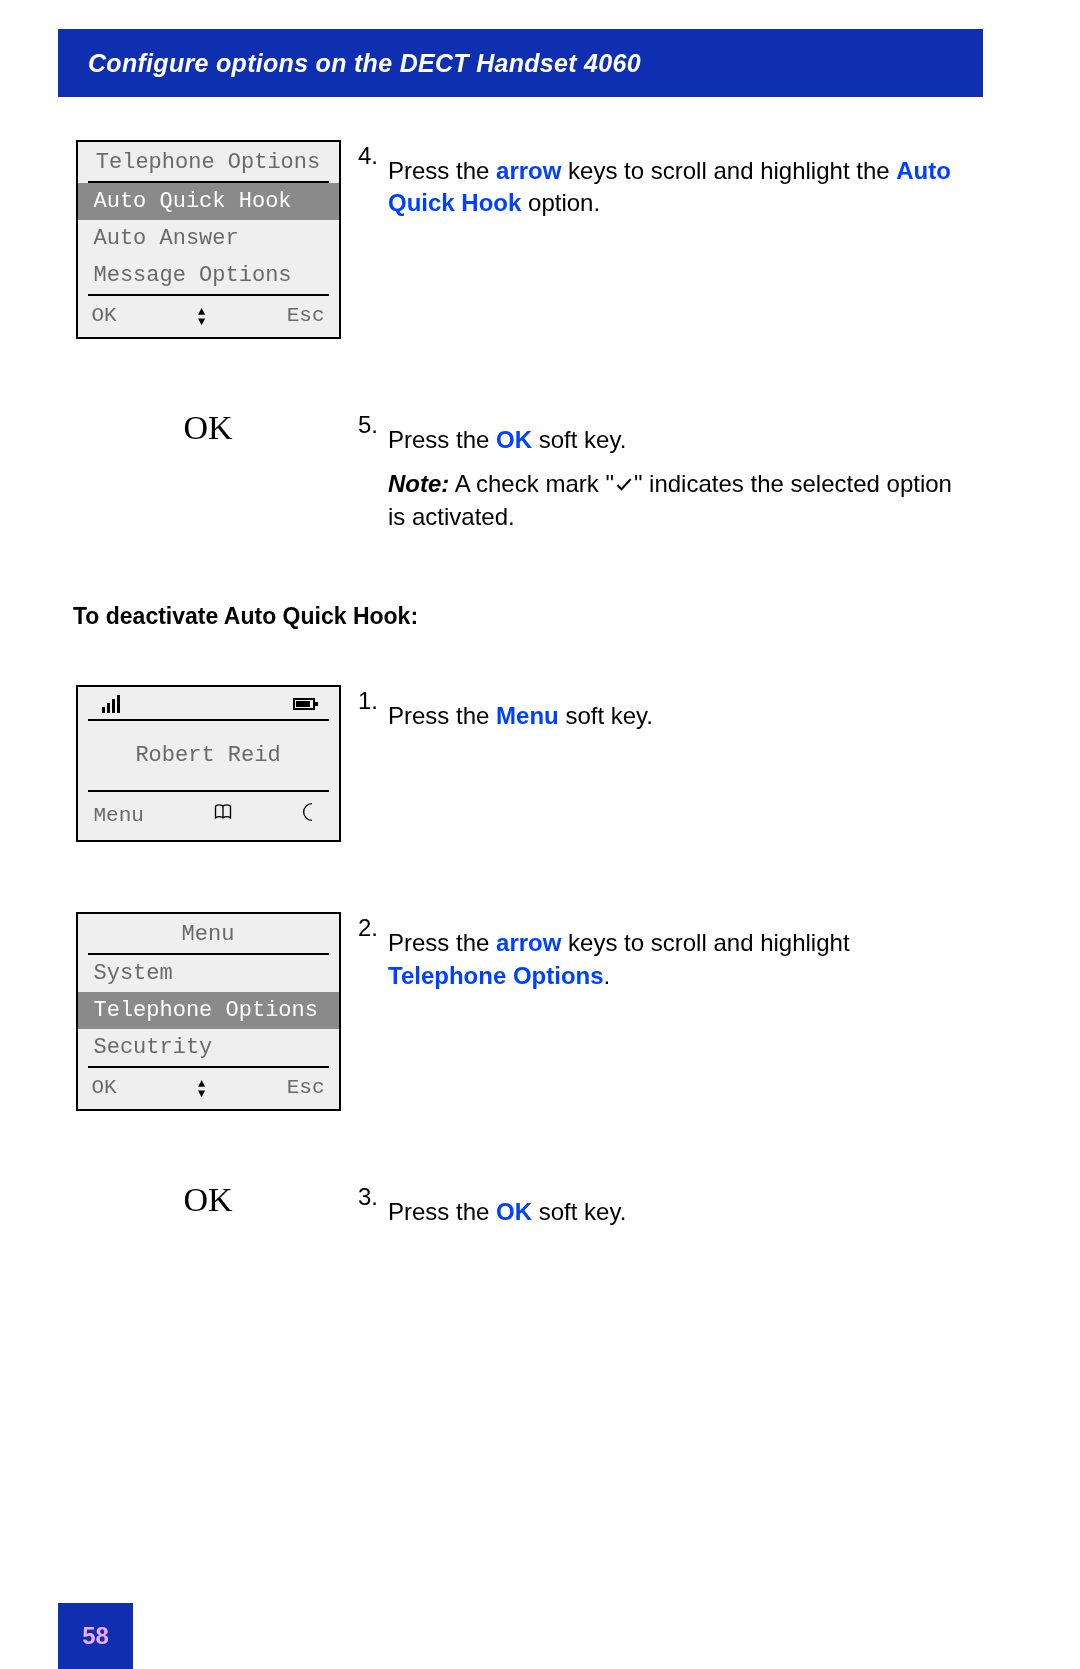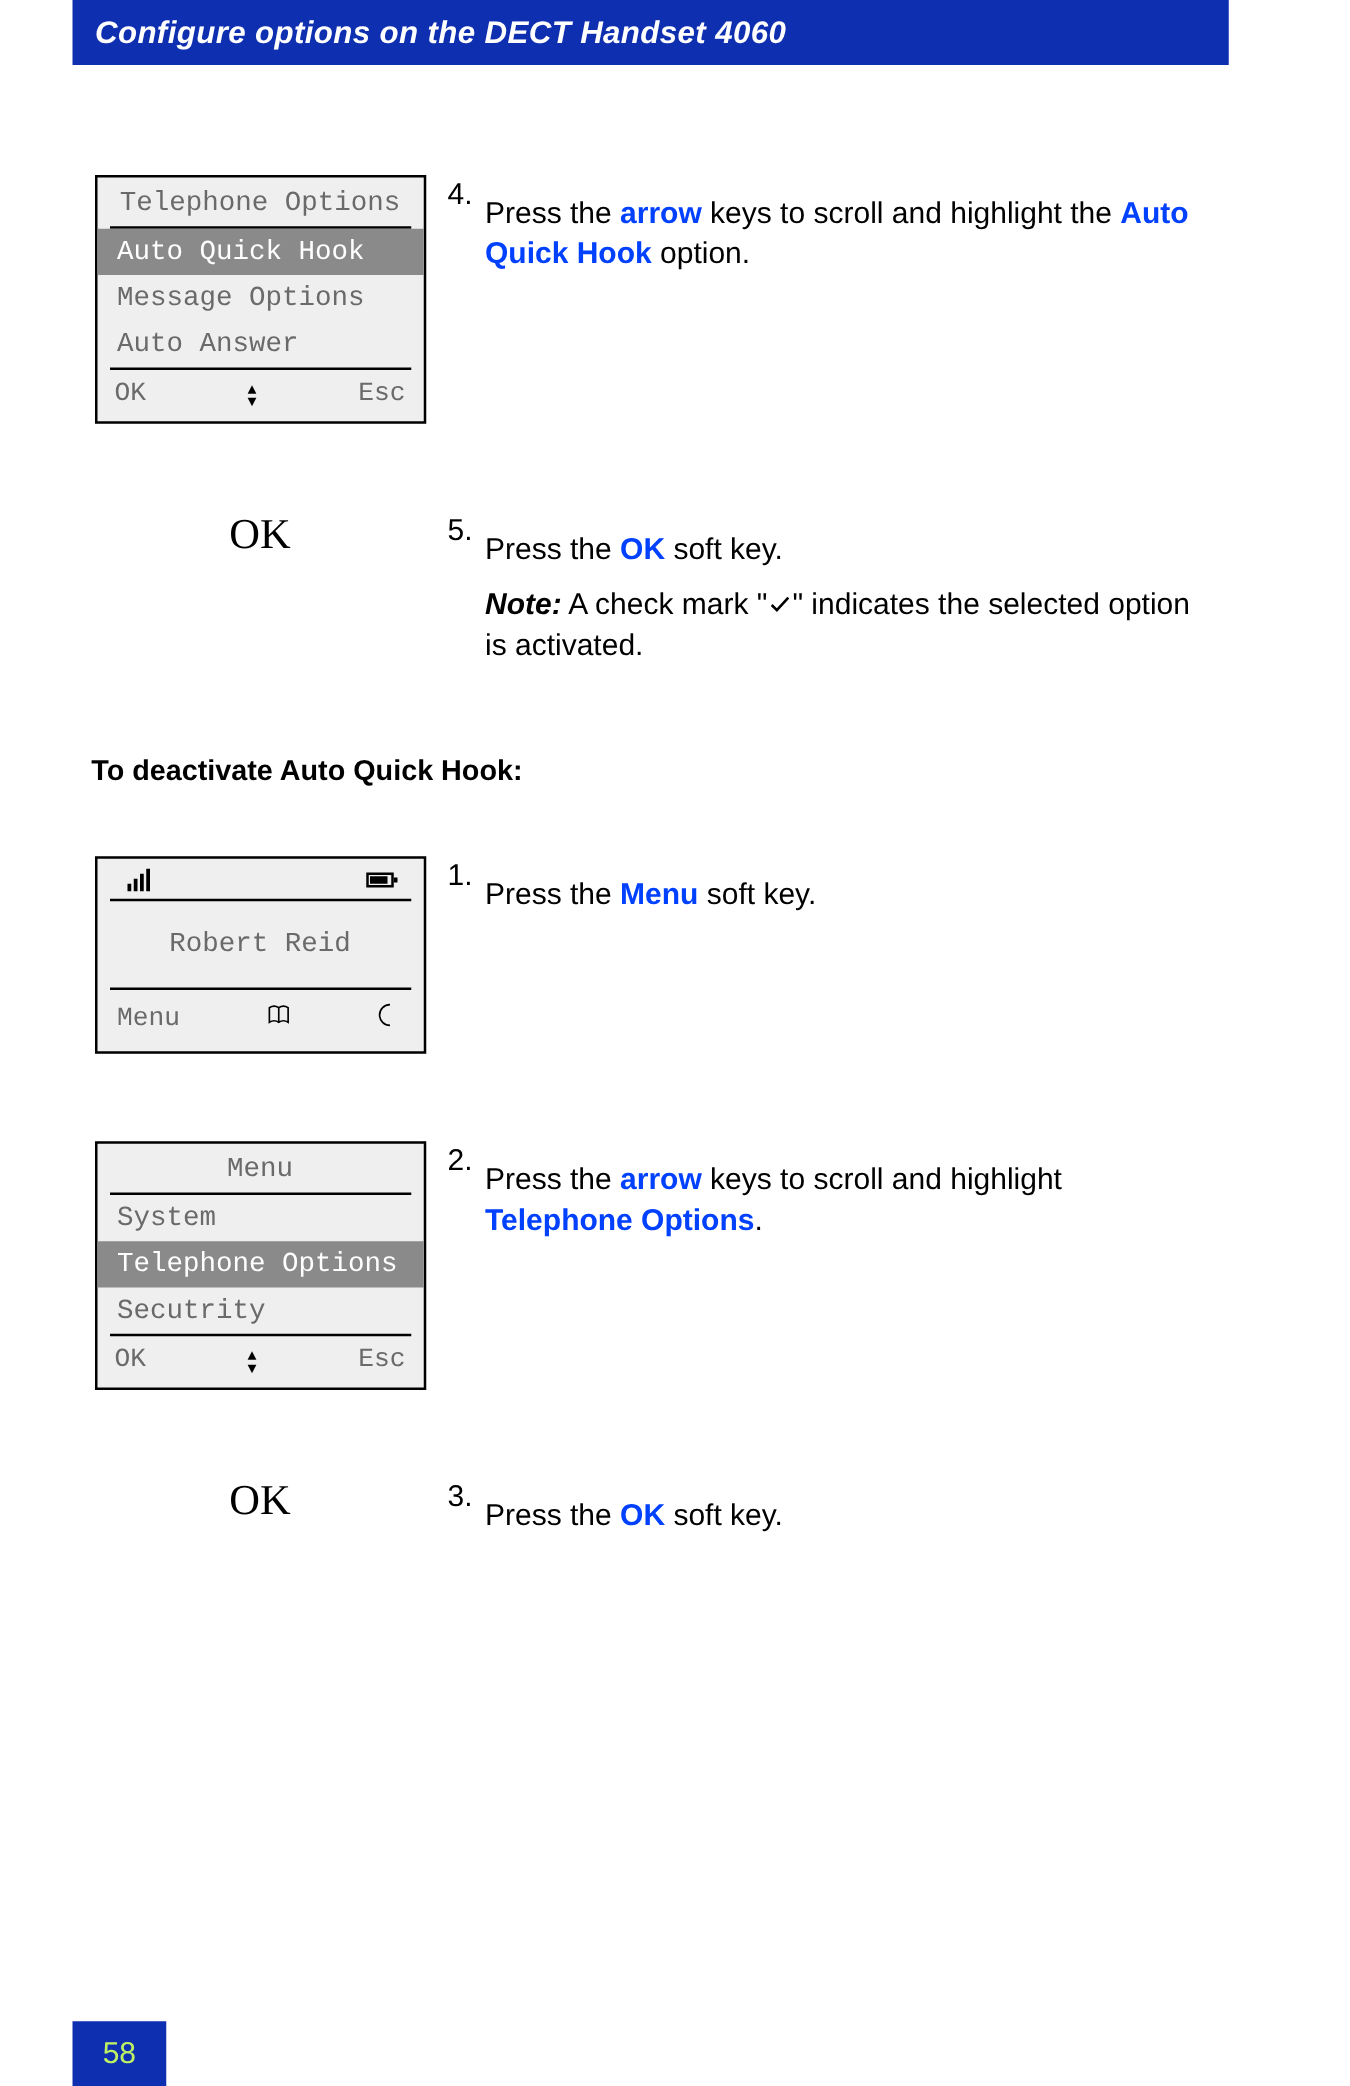--- a/index.html
+++ b/index.html
@@ -1,20 +1,20 @@
 <!DOCTYPE html>
 <html><head>
 <meta charset="utf-8">
 <style>
   * { box-sizing: border-box; margin: 0; padding: 0; }
   html, body { width: 1080px; height: 1669px; background: #fff; font-family: Arial, Helvetica, sans-serif; }
   .page { position: relative; width: 1080px; height: 1669px; }
-  .header-bar { position: absolute; left: 58px; top: 0; width: 925px; height: 52px; background: #0e2fb0; color: #fff; display: flex; align-items: center; padding-left: 18px; }
+  .header-bar { position: absolute; left: 58px; top: 29px; width: 925px; height: 68px; background: #0e2fb0; color: #fff; display: flex; align-items: center; padding-left: 30px; }
   .header-bar span { font-weight: bold; font-style: italic; font-size: 25px; letter-spacing: 0.3px; }
-  .footer-bar { position: absolute; left: 58px; bottom: 0; width: 75px; height: 52px; background: #0e2fb0; color: #bef264; display: flex; align-items: center; justify-content: center; font-weight: normal; font-size: 24px; }
+  .footer-bar { position: absolute; left: 58px; bottom: 0; width: 75px; height: 66px; background: #0e2fb0; color: #f0abfc; display: flex; align-items: center; justify-content: center; font-weight: bold; font-size: 24px; }
   .content { position: absolute; left: 73px; top: 140px; width: 885px; }
   .row { display: flex; align-items: flex-start; margin-bottom: 70px; }
   .left-col { width: 270px; flex-shrink: 0; display:flex; justify-content:center; }
   .right-col { flex: 1; padding-left: 15px; font-size: 24px; color: #000; line-height: 1.35; }
   .right-col .num { display: inline-block; width: 30px; }
   .right-col .step { display: flex; }
   .right-col .step-body { flex: 1; margin-top: 15px; }
   .right-col .note-block { margin-top: 12px; padding-left: 30px; }
   .blue { color: #0040ff; font-weight: bold; }
   .bold { font-weight: bold; }
@@ -56,22 +56,22 @@
   </div>
 
   <div class="content">
 
     <div class="row">
       <div class="left-col">
         <div class="screen">
           <div class="scr-title">Telephone Options</div>
           <div class="scr-list">
             <div class="scr-item sel">Auto Quick Hook</div>
+            <div class="scr-item">Auto Answer</div>
             <div class="scr-item">Message Options</div>
-            <div class="scr-item">Auto Answer</div>
           </div>
           <div class="scr-divider-top"></div>
           <div class="scr-softkeys">
             <span>OK</span>
             <span class="updown">
               <span class="t">▲</span>
                 <span class="b">▼</span>
             </span>
             <span>Esc</span>
           </div>

